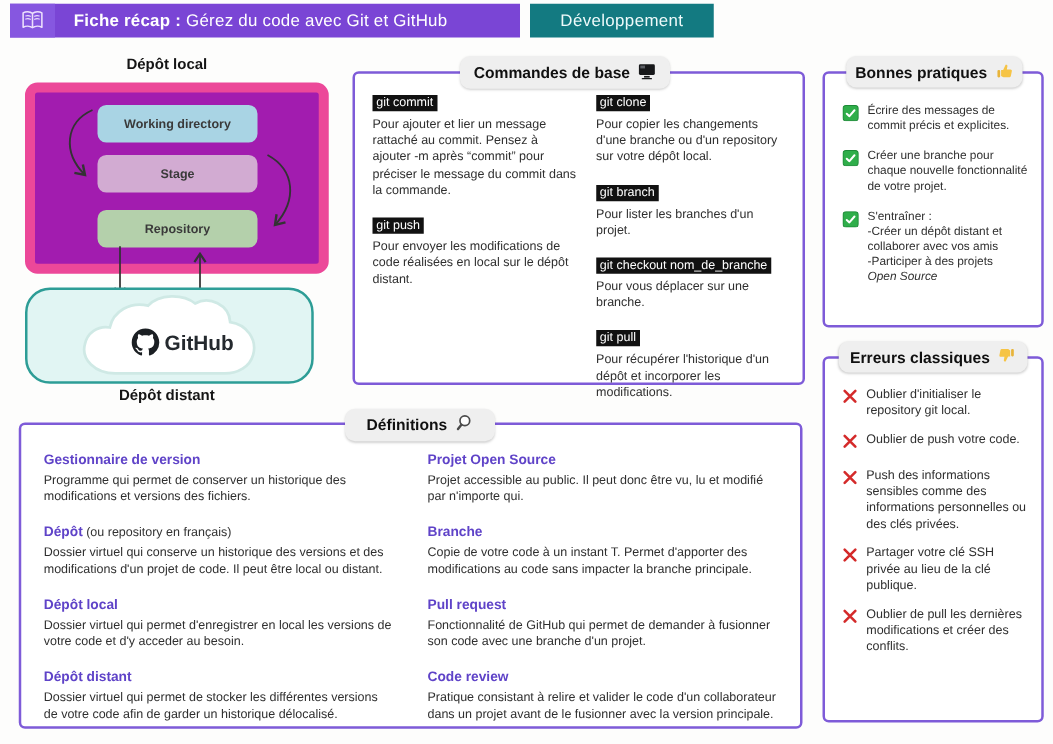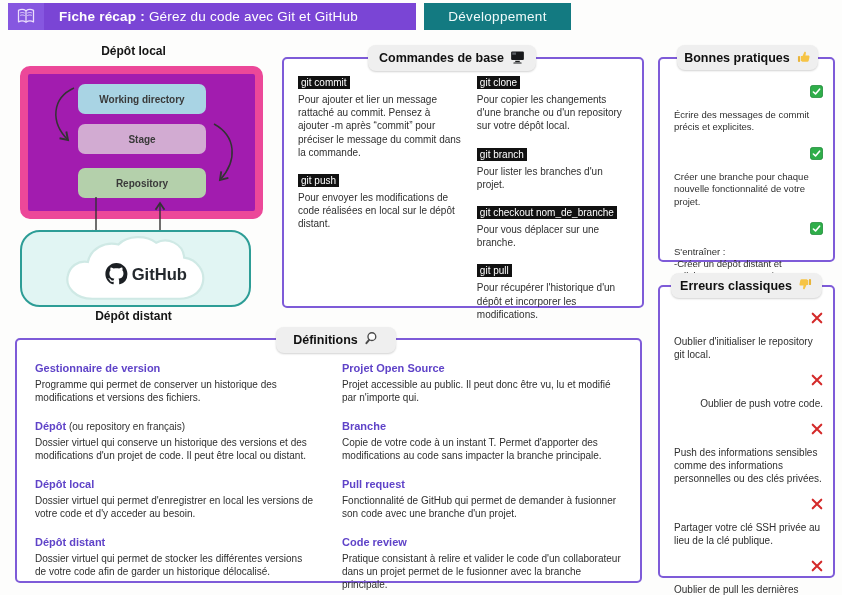--- a/index.html
+++ b/index.html
@@ -52,21 +52,21 @@
   #definitions-tab{left:276px;top:327px;width:120px;height:26px;}
   
   .commands-body{display:flex;gap:16px;padding:13px 12px 0 14px;}
   .cmd-col{width:168px;}
   .cmd-col.right{width:158px;}
   .cmd-block{margin-bottom:11px;}
   .code{background:#111;color:#fff;font-size:10px;padding:1px 3px;display:inline;line-height:1.5;}
   .cmd-desc{margin:3px 0 0 0;font-size:10px;line-height:1.32;color:#2f2f2f;}
   
   .tick-list{padding:24px 10px 0 14px;}
-  .tick-item{display:flex;gap:7px;margin-bottom:12px;align-items:flex-end;flex-direction:column;}
+  .tick-item{display:flex;gap:7px;margin-bottom:12px;align-items:flex-start;}
   .tick-item .sym{flex:0 0 auto;margin-top:1px;}
   .tick-text{font-size:9.5px;line-height:1.28;color:#2f2f2f;white-space:pre-line;}
   .tick-text .it{display:block;font-style:italic;}
   #errors-panel .tick-list{padding-top:22px;}
   #errors-panel .tick-item{margin-bottom:10px;}
   #errors-panel .tick-text{font-size:10px;line-height:1.3;}
   
   .defs-body{display:flex;gap:26px;padding:18px 16px 0 18px;}
   .def-col{width:281px;}
   .def-block{margin-bottom:12px;}
@@ -296,17 +296,17 @@
       <div class="def-block">
         <div><span class="def-term">Branche</span><span class="def-suffix"></span></div>
         <p class="def-desc">Copie de votre code à un instant T. Permet d'apporter des modifications au code sans impacter la branche principale.</p>
       </div>
       <div class="def-block">
         <div><span class="def-term">Pull request</span><span class="def-suffix"></span></div>
         <p class="def-desc">Fonctionnalité de GitHub qui permet de demander à fusionner son code avec une branche d'un projet.</p>
       </div>
       <div class="def-block">
         <div><span class="def-term">Code review</span><span class="def-suffix"></span></div>
-        <p class="def-desc">Pratique consistant à relire et valider le code d'un collaborateur dans un projet permet de le fusionner avec la branche principale.</p>
+        <p class="def-desc">Pratique consistant à relire et valider le code d'un collaborateur dans un projet avant de le fusionner avec la version principale.</p>
       </div>
     </div>
   </div>
 </div>
 
 </body></html>

